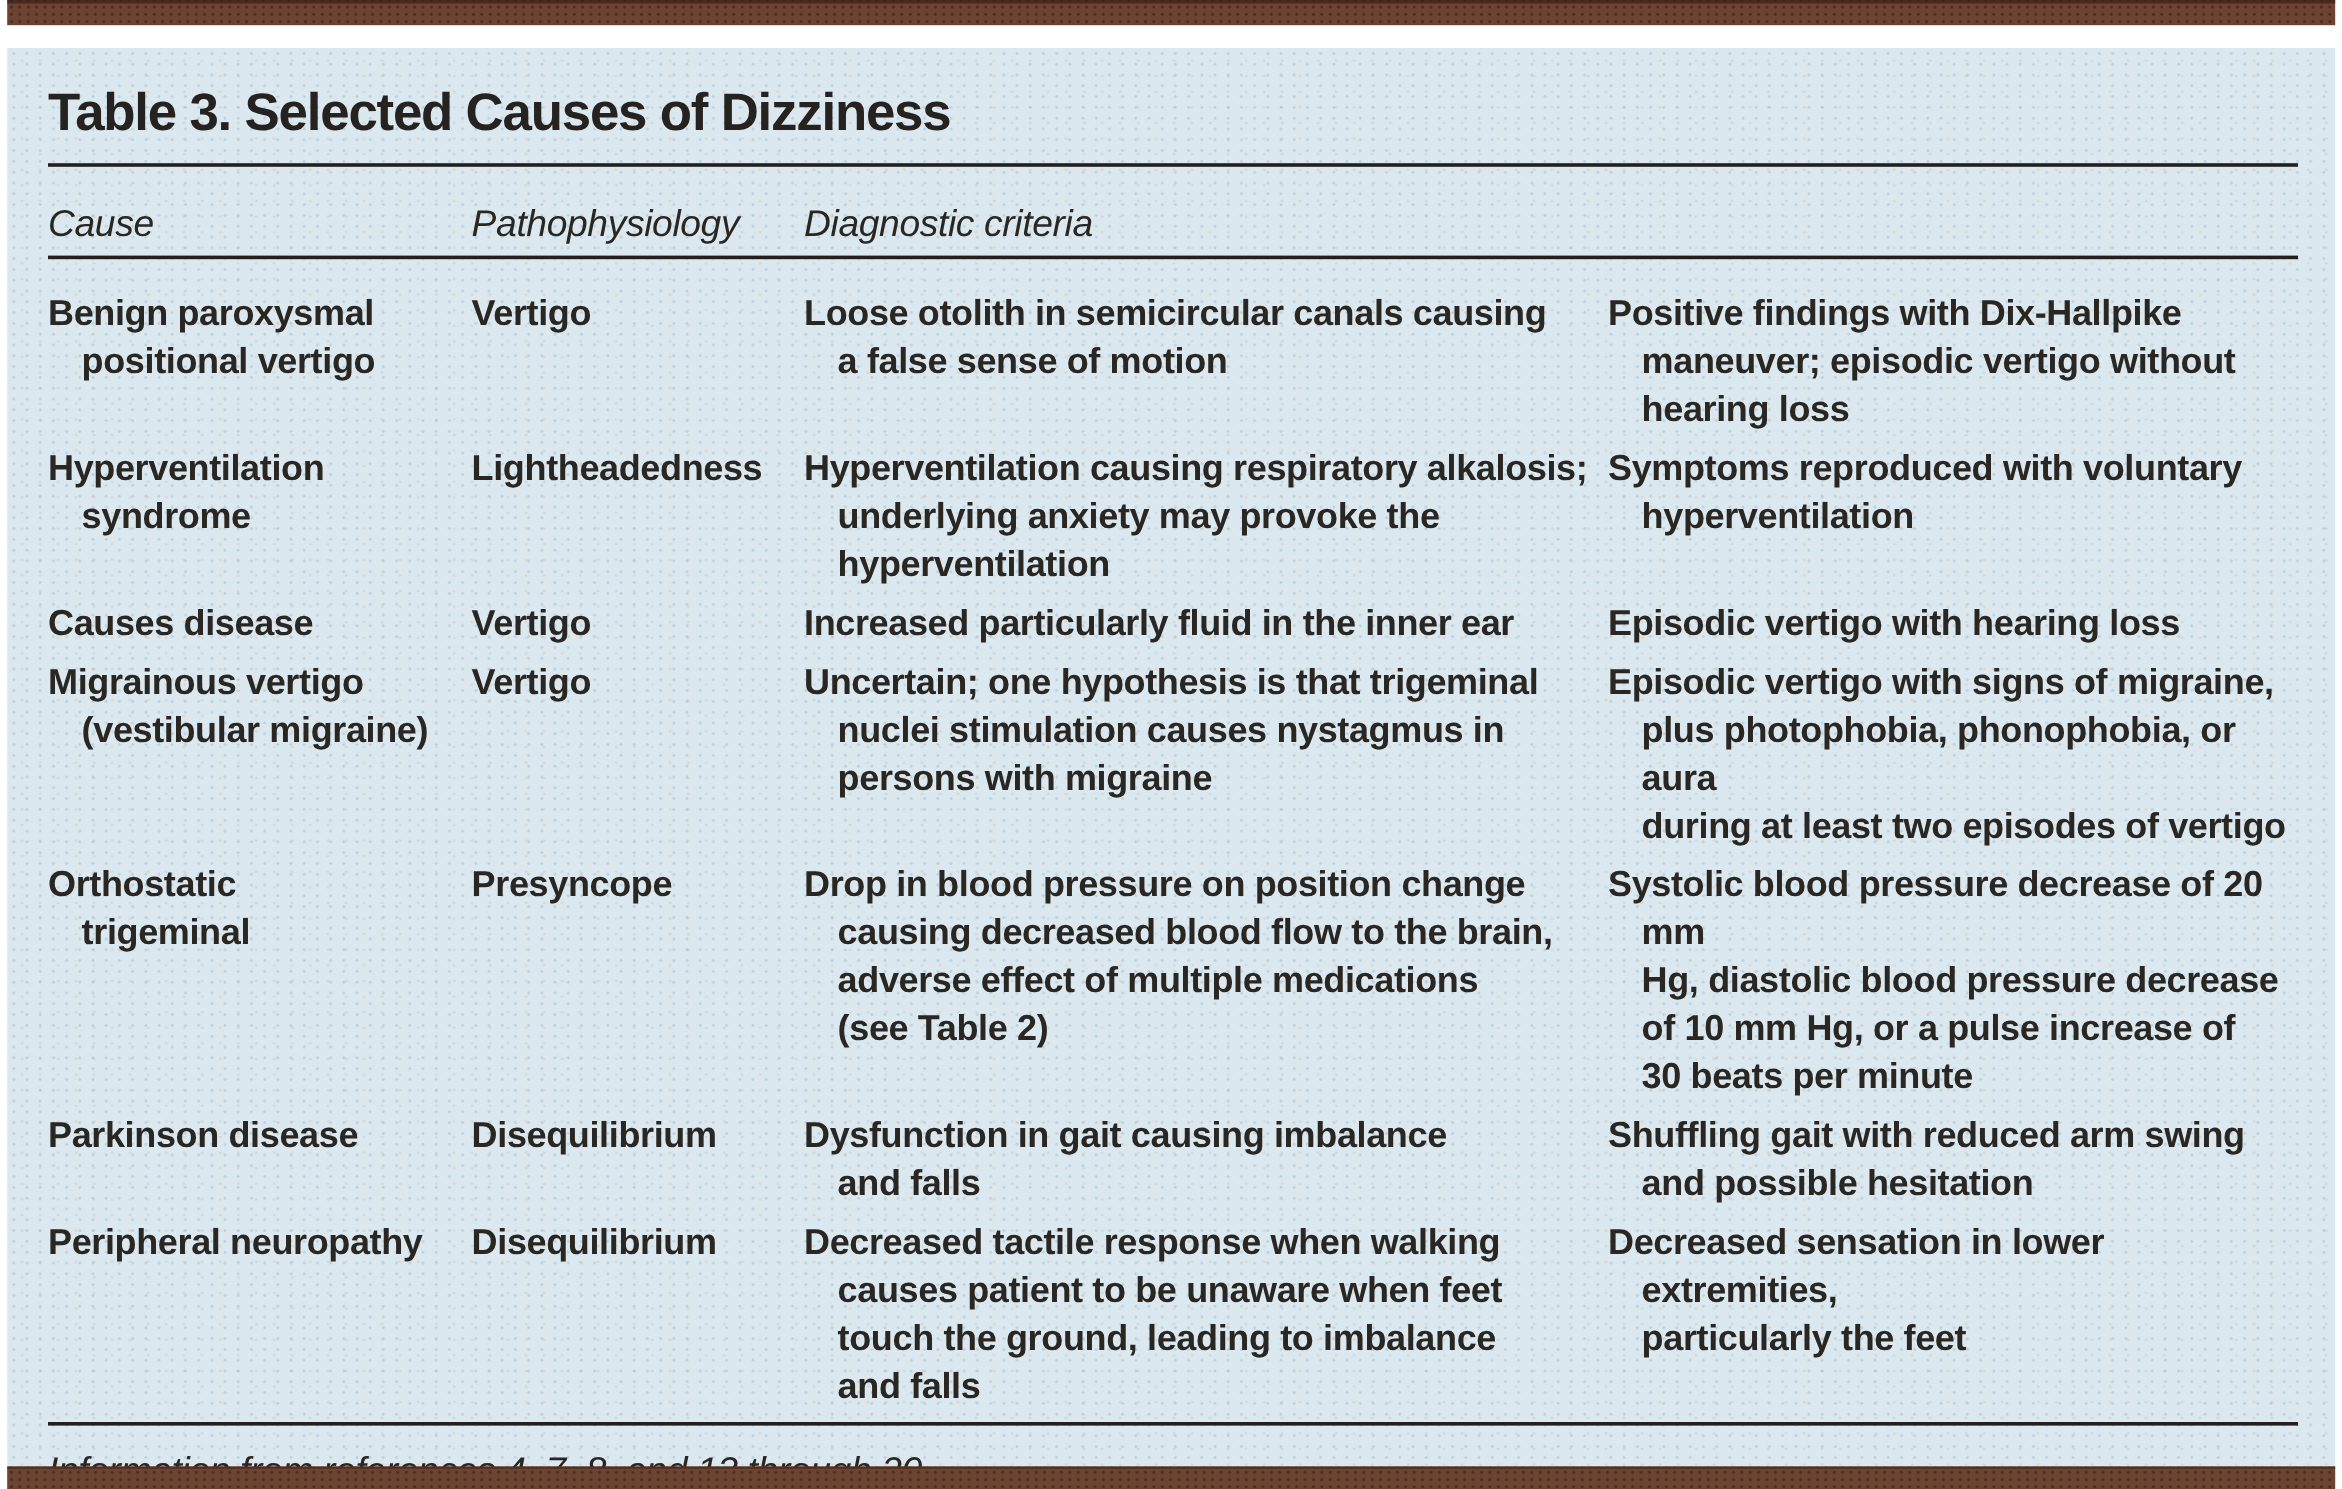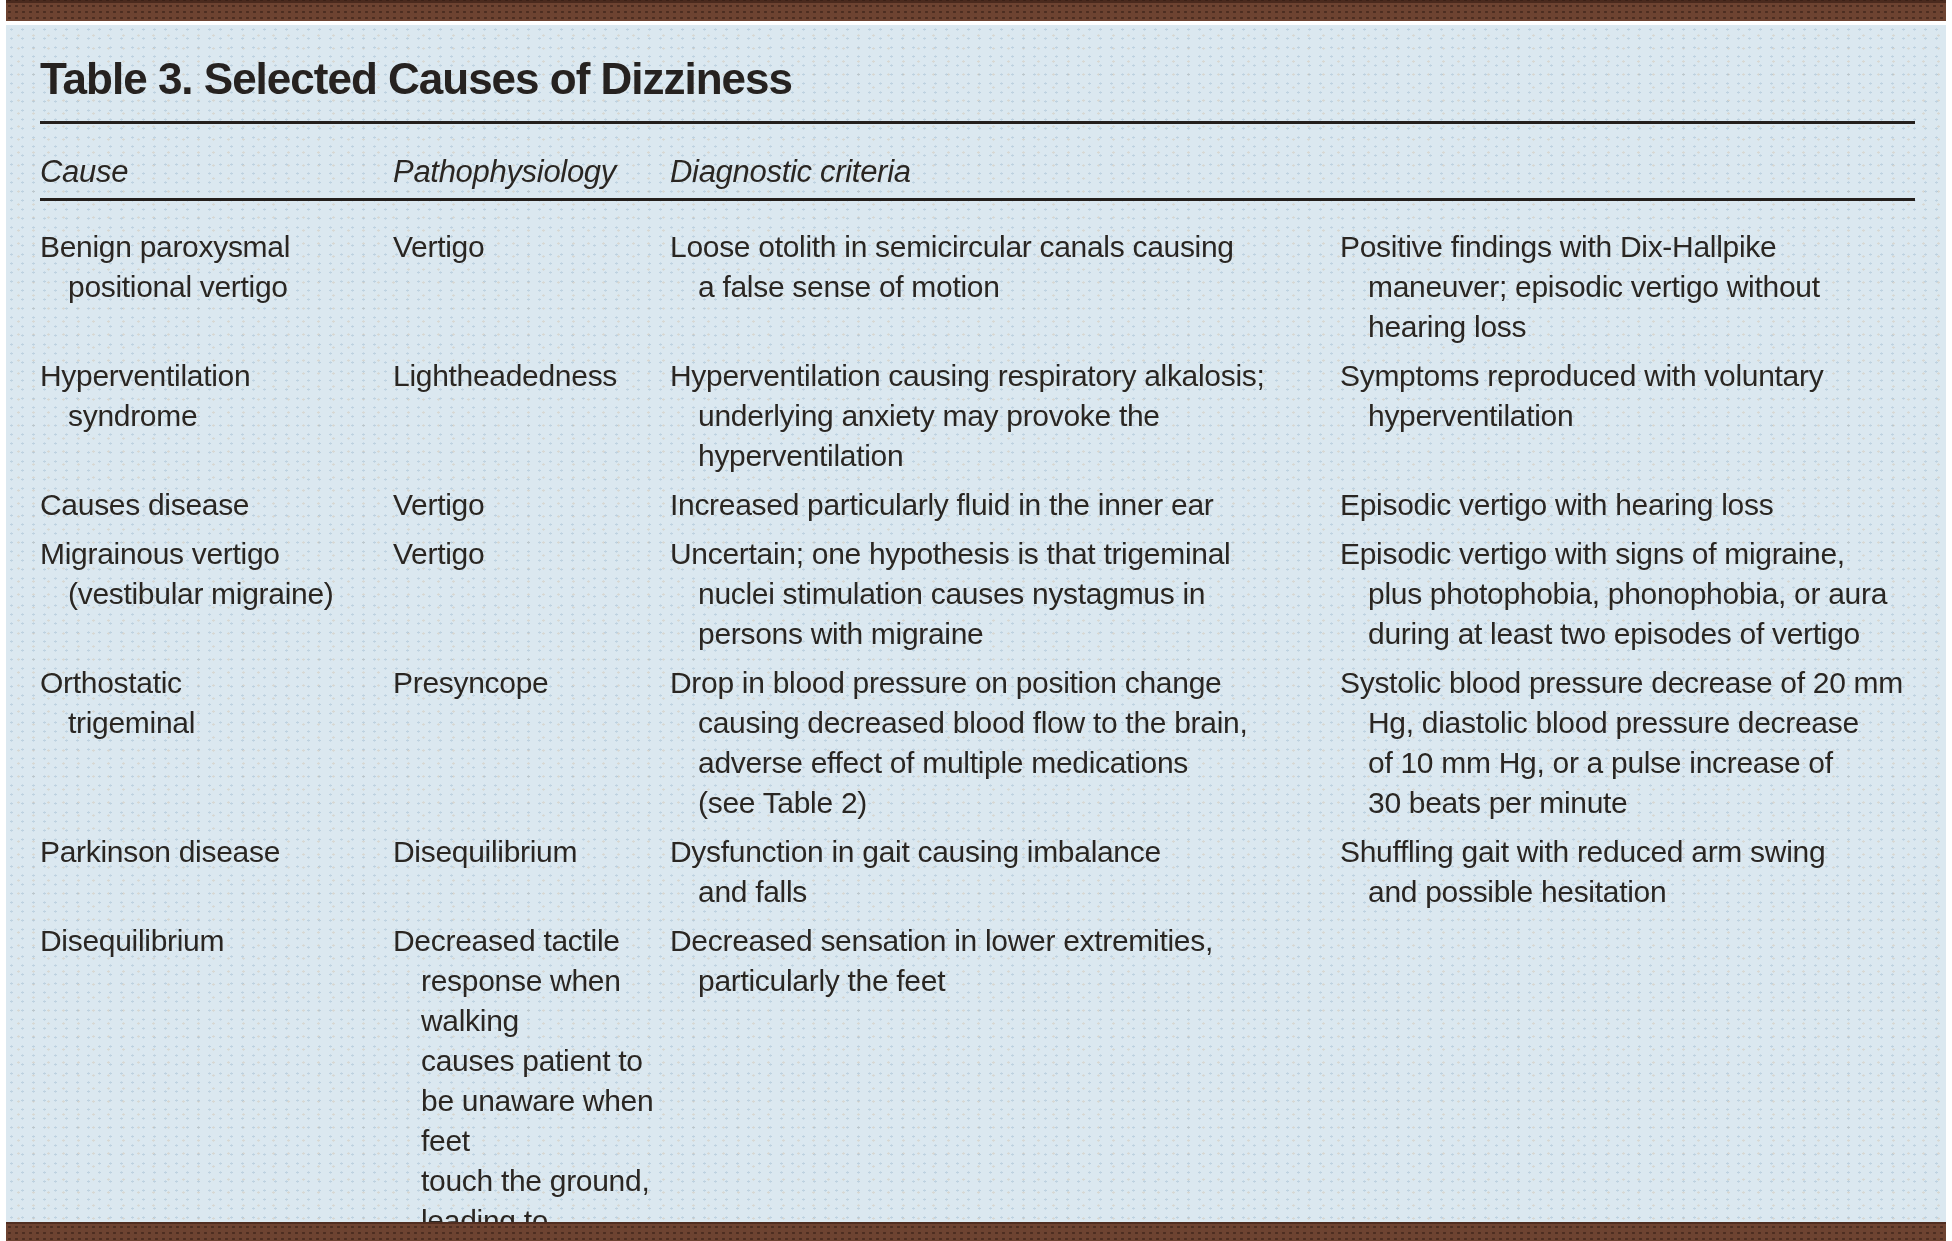--- a/index.html
+++ b/index.html
@@ -27,21 +27,21 @@
     background-size: 7px 6px;
     border-top: 3px solid rgba(46,22,15,0.55);
     box-sizing: border-box;
   }
   .accent-bar.top { top: 0; }
   .accent-bar.bottom { top: 1222px; height: 19px; border-top: 2px solid rgba(46,22,15,0.45); }
   .panel {
     position: absolute;
     left: 6px;
     right: 6px;
-    top: 25px;
+    top: 40px;
     height: 1197px;
     background-color: #dbe8f0;
     background-image:
       radial-gradient(rgba(140,172,196,0.38) 1px, transparent 1.6px),
       radial-gradient(rgba(206,177,142,0.30) 1px, transparent 1.6px);
     background-size: 11px 9px, 15px 13px;
     background-position: 0 0, 5px 4px;
   }
   .content {
     position: absolute;
@@ -74,21 +74,21 @@
     align-items: end;
   }
   .col-header {
     font-style: italic;
     font-size: 31px;
     line-height: 40px;
     white-space: pre-line;
     letter-spacing: -0.3px;
   }
   .rows { margin-top: 26px; }
-  .row { margin-bottom: 9px; }
+  .row { margin-bottom: 9px; font-weight: bold; }
   .cell {
     font-size: 30px;
     line-height: 40px;
     white-space: pre-line;
     padding-left: 28px;
     text-indent: -28px;
     letter-spacing: -0.3px;
   }
   .footnote {
     margin-top: 18px;
@@ -177,20 +177,21 @@
         <div class="grid row">
           <div class="cell">Parkinson disease</div>
           <div class="cell">Disequilibrium</div>
           <div class="cell">Dysfunction in gait causing imbalance
 and falls</div>
           <div class="cell">Shuffling gait with reduced arm swing
 and possible hesitation</div>
         </div>
 
         <div class="grid row">
+          <div class="cell">Peripheral neuropathy</div>
           <div class="cell">Disequilibrium</div>
           <div class="cell">Decreased tactile response when walking
 causes patient to be unaware when feet
 touch the ground, leading to imbalance
 and falls</div>
           <div class="cell">Decreased sensation in lower extremities,
 particularly the feet</div>
         </div>
 
       </div>

